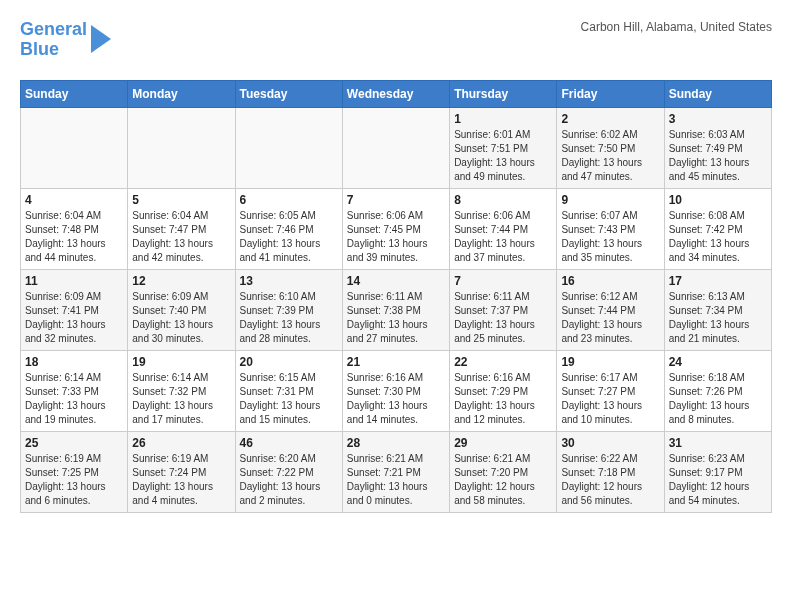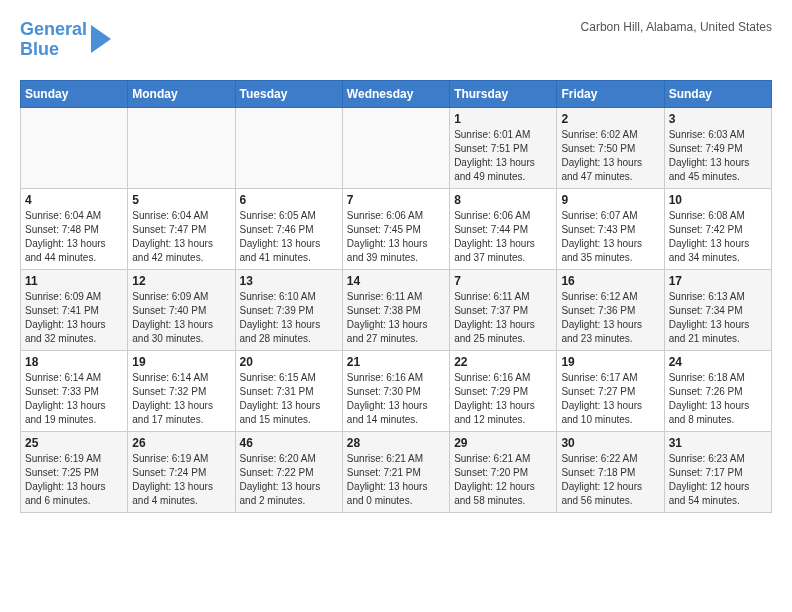--- a/index.html
+++ b/index.html
@@ -236,21 +236,21 @@
         <td>
           <div class="day-num">7</div>
           <div class="day-info" style="white-space: pre-line;">Sunrise: 6:11 AM
 Sunset: 7:37 PM
 Daylight: 13 hours
 and 25 minutes.</div>
         </td>
         <td>
           <div class="day-num">16</div>
           <div class="day-info" style="white-space: pre-line;">Sunrise: 6:12 AM
-Sunset: 7:36 PM
+Sunset: 7:44 PM
 Daylight: 13 hours
 and 23 minutes.</div>
         </td>
         <td>
           <div class="day-num">17</div>
           <div class="day-info" style="white-space: pre-line;">Sunrise: 6:13 AM
 Sunset: 7:34 PM
 Daylight: 13 hours
 and 21 minutes.</div>
         </td>
@@ -345,19 +345,19 @@
         <td>
           <div class="day-num">30</div>
           <div class="day-info" style="white-space: pre-line;">Sunrise: 6:22 AM
 Sunset: 7:18 PM
 Daylight: 12 hours
 and 56 minutes.</div>
         </td>
         <td>
           <div class="day-num">31</div>
           <div class="day-info" style="white-space: pre-line;">Sunrise: 6:23 AM
-Sunset: 7:17 PM
+Sunset: 9:17 PM
 Daylight: 12 hours
 and 54 minutes.</div>
         </td>
       </tr>
     </tbody>
 </table>
 
 </body></html>

